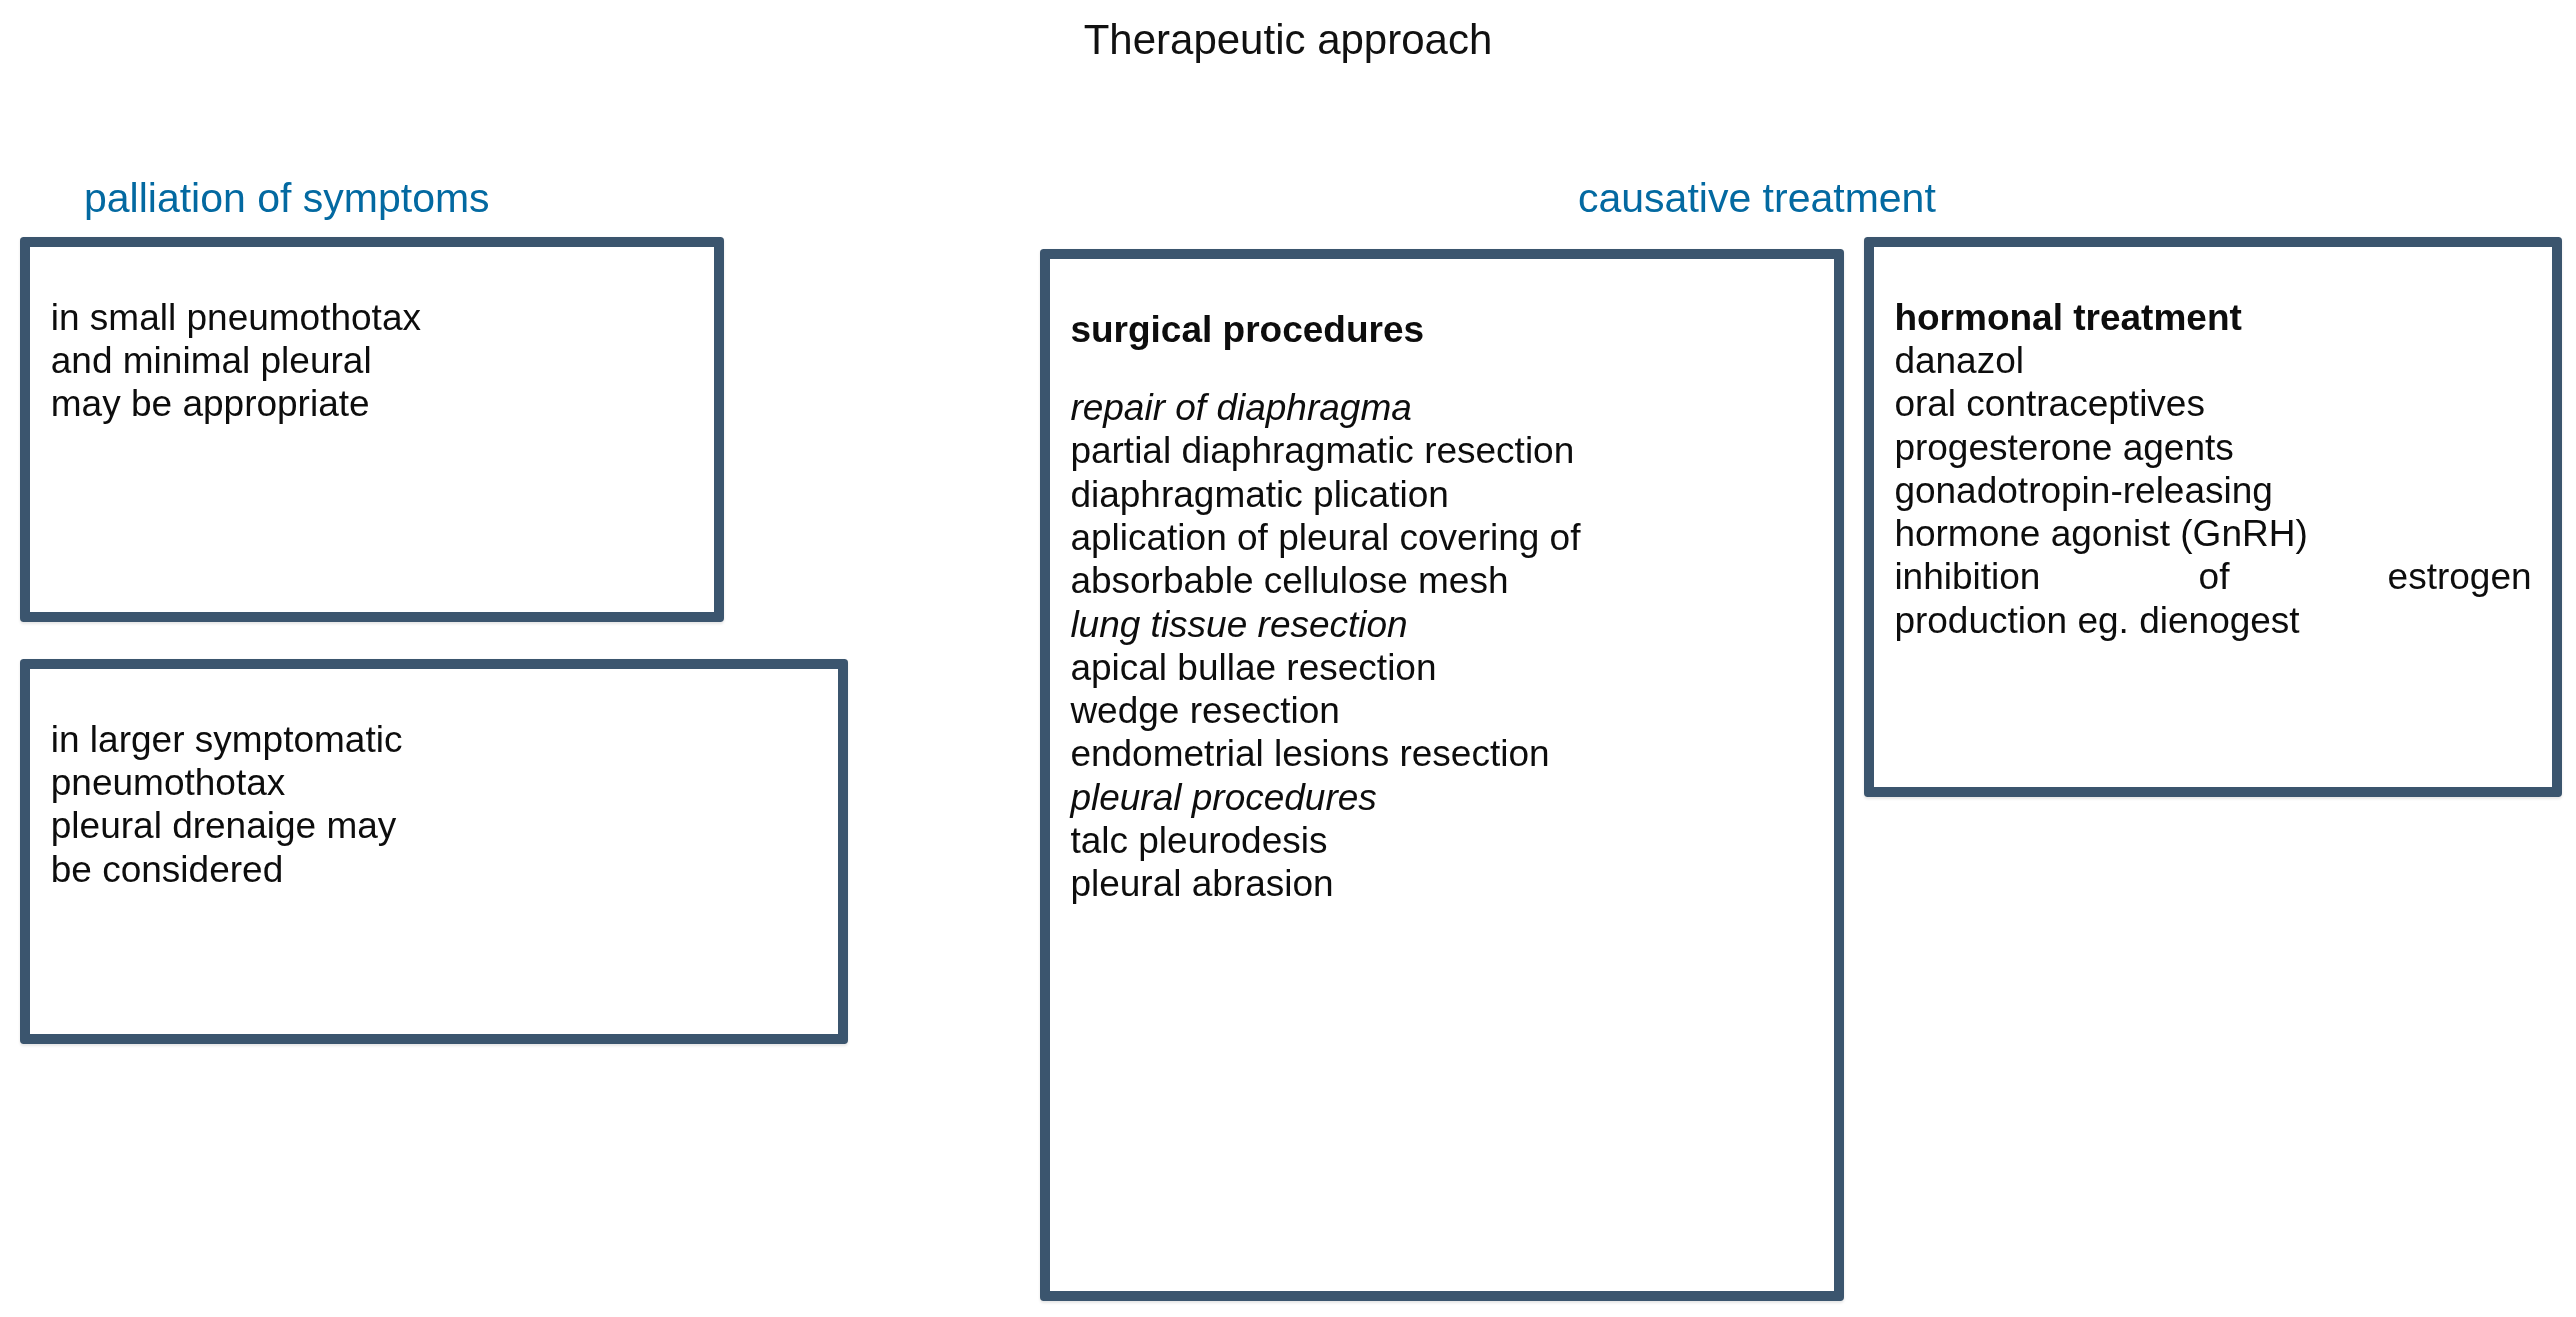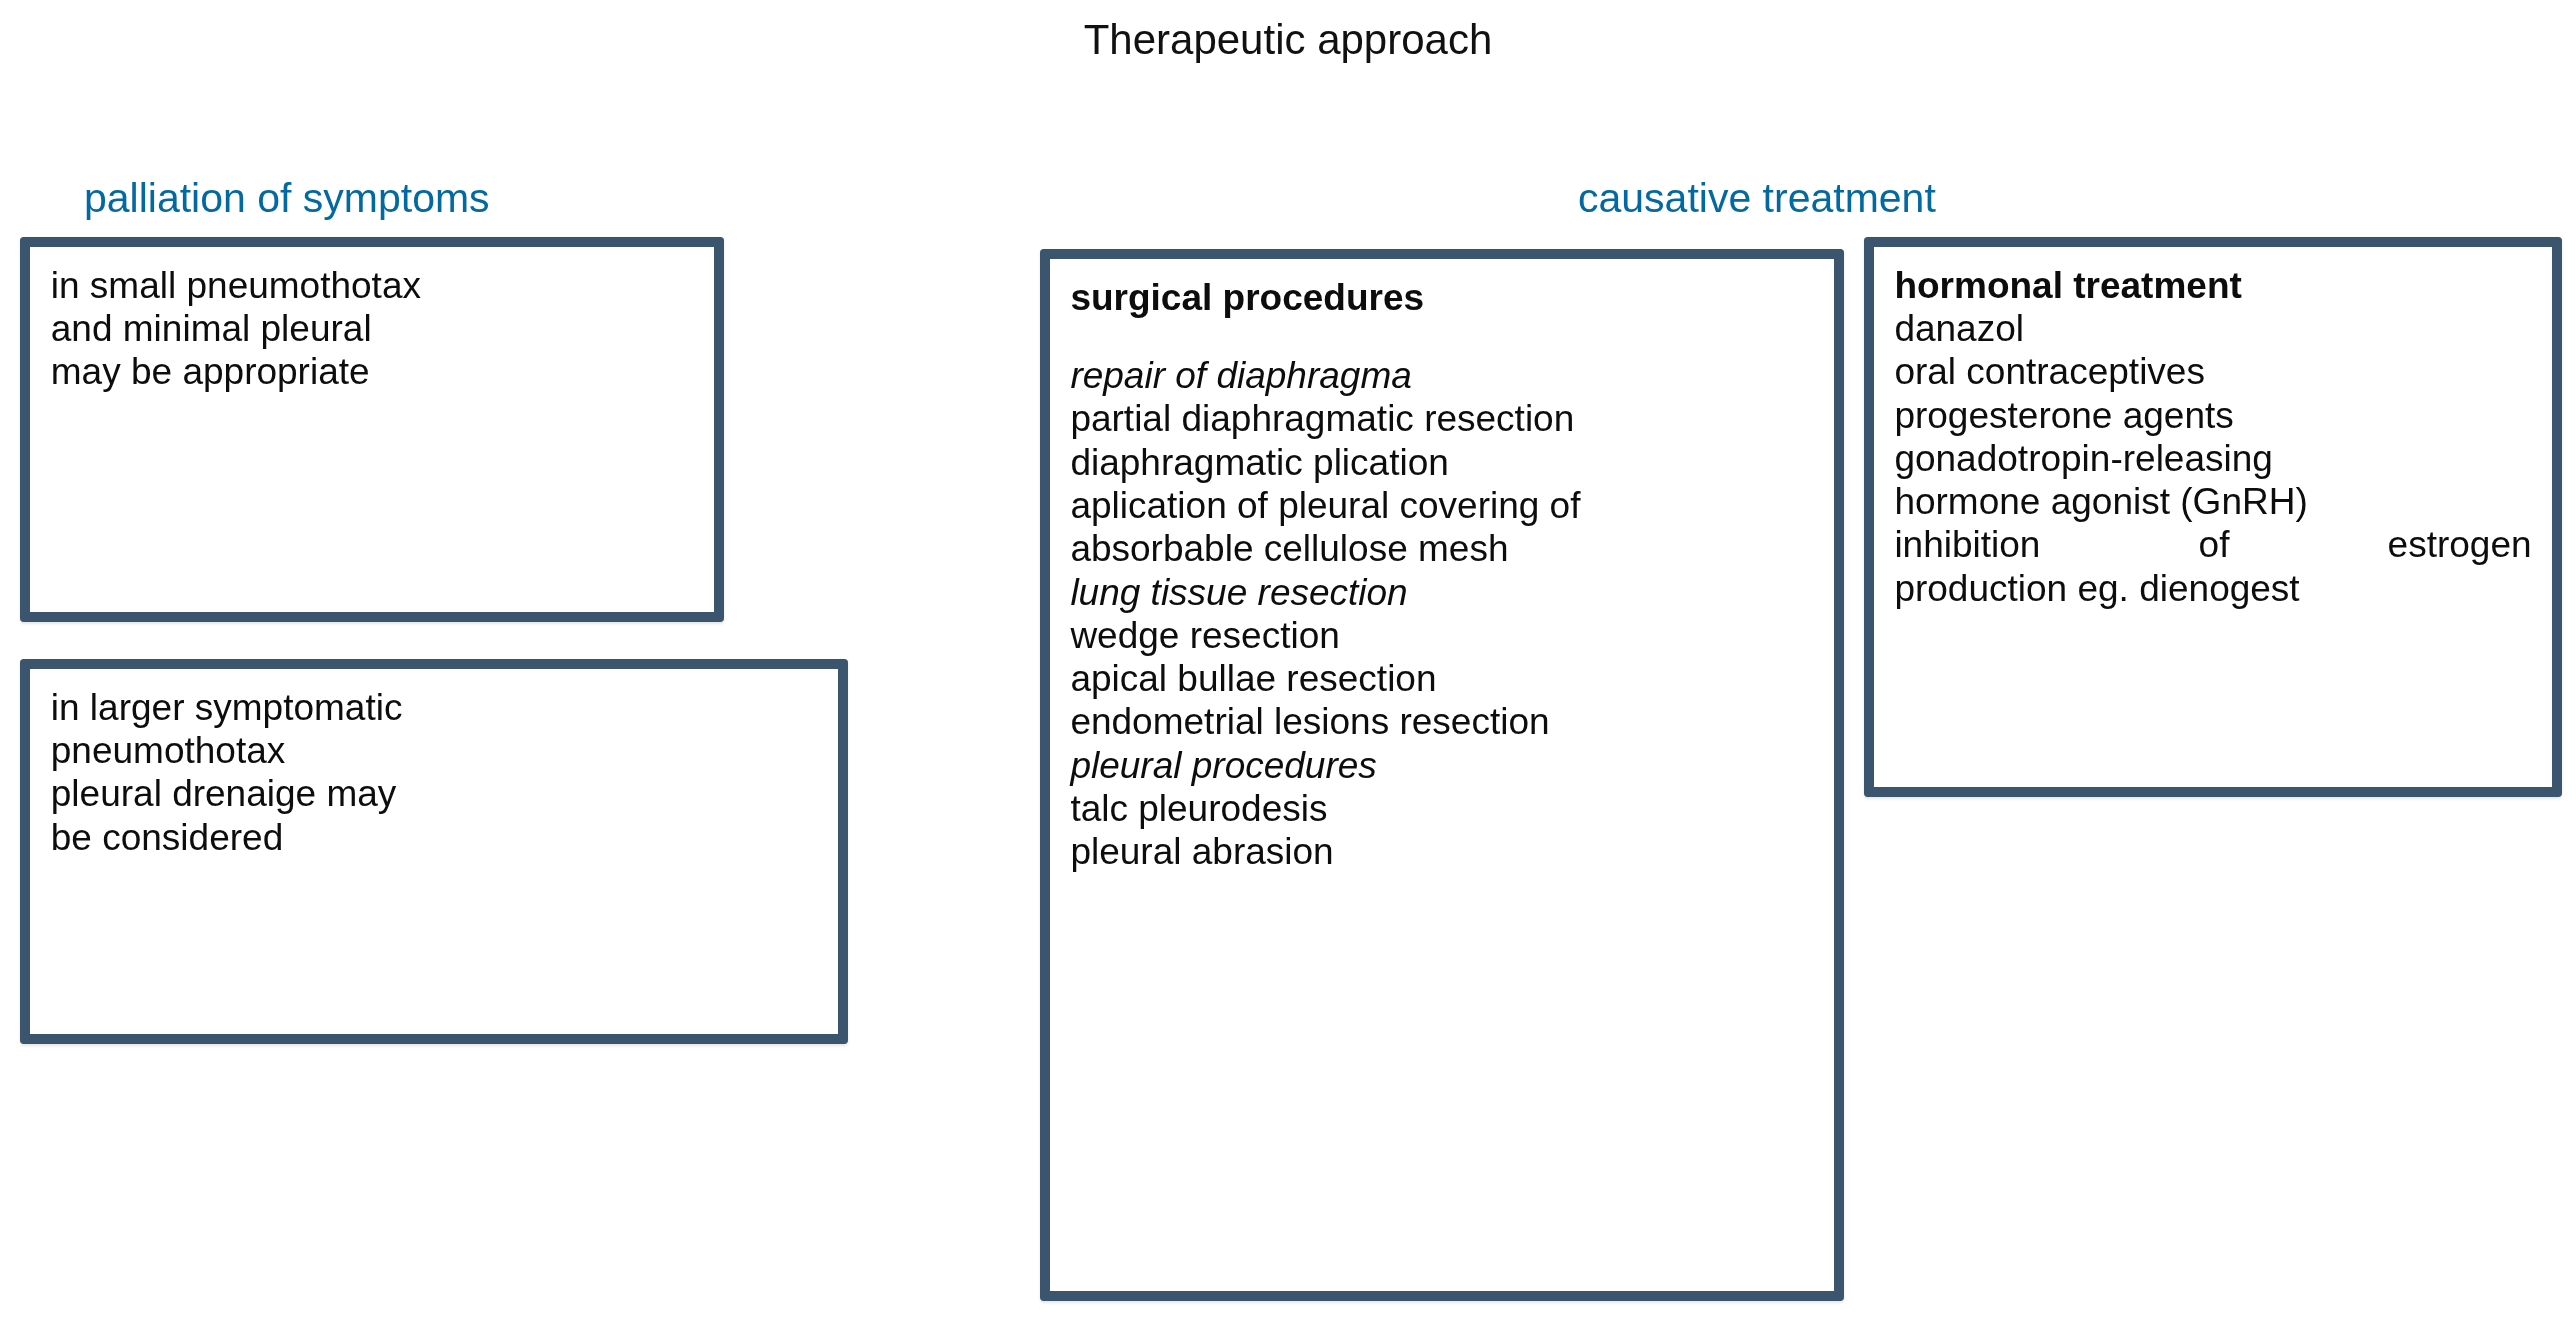--- a/index.html
+++ b/index.html
@@ -49,20 +49,21 @@
     box-sizing: border-box;
     background: #ffffff;
     border: 10.2px solid #3b556e;
     border-radius: 3.7px;
     box-shadow: 0 1.9px 2.8px rgba(0,0,0,0.10);
   }
   .box-inner {
     padding: 16.7px 20.4px 9.3px 20.4px;
     font-size: 37px;
     line-height: 1.17;
+    margin-top: 32px;
   }
 
   #box-palliation-small   { left: 20.4px;   top: 237px;  width: 704px;  height: 385px; }
   #box-palliation-large   { left: 20.4px;   top: 659px;  width: 828px;  height: 385px; }
   #box-surgical           { left: 1040px; top: 249px;  width: 804px;  height: 1052px; }
   #box-hormonal           { left: 1864px; top: 237px;  width: 698px;  height: 560px; }
 
   .line {
     white-space: nowrap;
   }
@@ -120,22 +121,22 @@
 <div class="box" id="box-surgical">
   <div class="box-inner">
     <div class="line hdr">surgical procedures</div>
     <div class="spacer-line"></div>
     <div class="line sub">repair of diaphragma</div>
     <div class="line">partial diaphragmatic resection</div>
     <div class="line">diaphragmatic plication</div>
     <div class="line">aplication of pleural covering of</div>
     <div class="line">absorbable cellulose mesh</div>
     <div class="line sub">lung tissue resection</div>
+    <div class="line">apical bullae resection</div>
     <div class="line">wedge resection</div>
-    <div class="line">apical bullae resection</div>
     <div class="line">endometrial lesions resection</div>
     <div class="line sub">pleural procedures</div>
     <div class="line">talc pleurodesis</div>
     <div class="line">pleural abrasion</div>
   </div>
 </div>
 
 <div class="box" id="box-hormonal">
   <div class="box-inner">
     <div class="line hdr">hormonal treatment</div>

